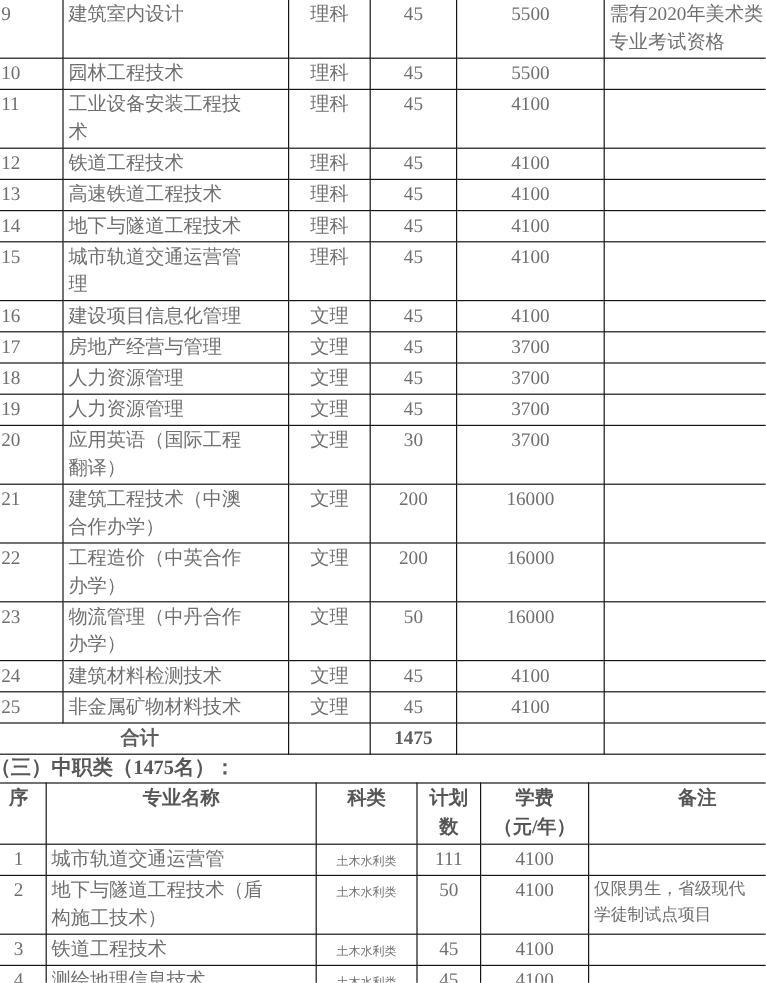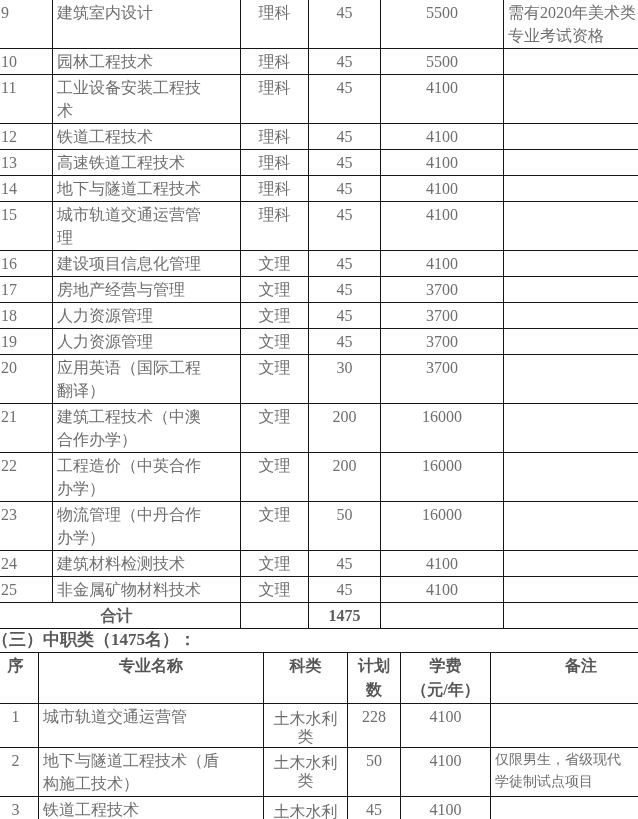--- a/index.html
+++ b/index.html
@@ -20,21 +20,21 @@
     overflow:hidden;
     font-weight:normal;
   }
   
   .t1 tr:first-child td{border-top:none;}
   .t1 .c-no{text-align:left;padding-left:8px;}
   .t2 .c-no{text-align:center;}
   .c-major{text-align:left;}
   .c-cat,.c-plan,.c-tuition{text-align:center;}
   .c-remark{text-align:left;}
-  .t2 .c-cat{font-size:16px;padding-top:6px;line-height:18px;}
+  .t2 .c-cat{font-size:10px;padding-top:6px;line-height:18px;}
   .t2 .c-remark{font-size:14px;line-height:22px;}
   .total-row td{font-weight:bold;color:#5e5e5e;}
   .total-row .c-total-label{text-align:center;}
   .heading{
     font-size:17px;font-weight:bold;color:#585858;
     margin:1px 0 2px 0;line-height:20px;white-space:nowrap;
   }
   .t2 th{
     font-weight:bold;color:#565656;text-align:center;
     vertical-align:top;line-height:24px;
@@ -227,21 +227,21 @@
       <th>计划
 数</th>
       <th>学费
 （元/年）</th>
       <th>备注</th>
     </tr>
     <tr>
       <td class="c-no">1</td>
       <td class="c-major">城市轨道交通运营管</td>
       <td class="c-cat">土木水利类</td>
-      <td class="c-plan">228</td>
+      <td class="c-plan">111</td>
       <td class="c-tuition">4100</td>
       <td class="c-remark"></td>
     </tr>
     <tr>
       <td class="c-no">2</td>
       <td class="c-major">地下与隧道工程技术（盾
 构施工技术）</td>
       <td class="c-cat">土木水利类</td>
       <td class="c-plan">50</td>
       <td class="c-tuition">4100</td>

